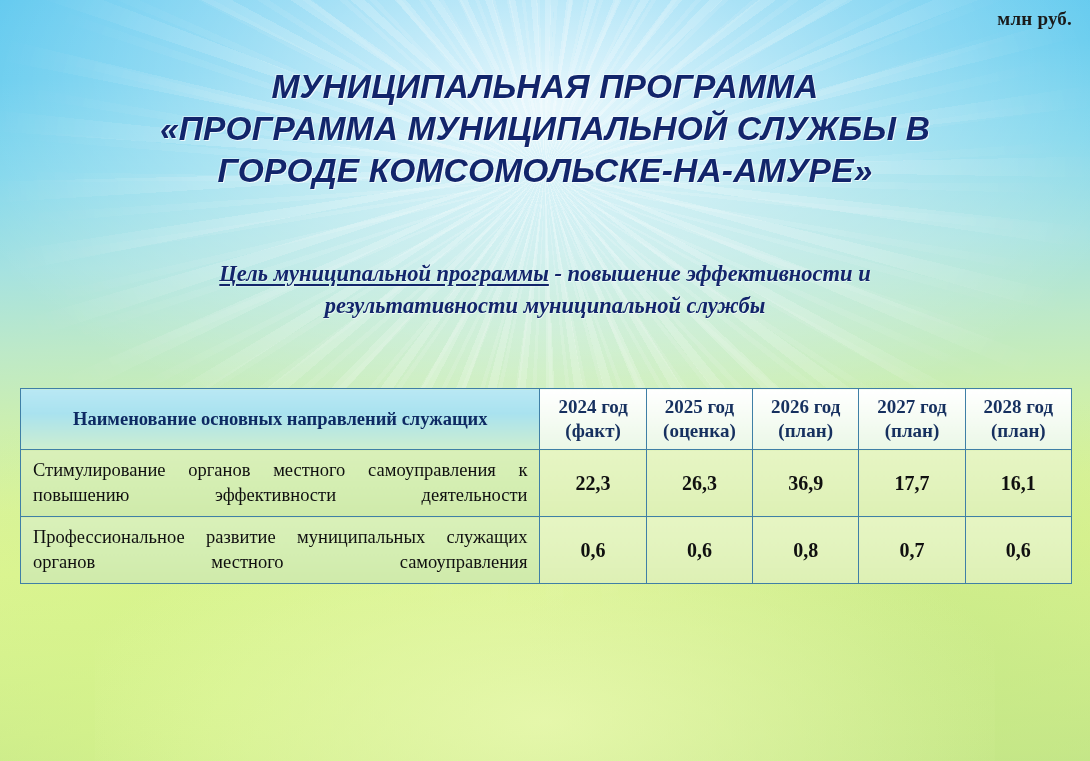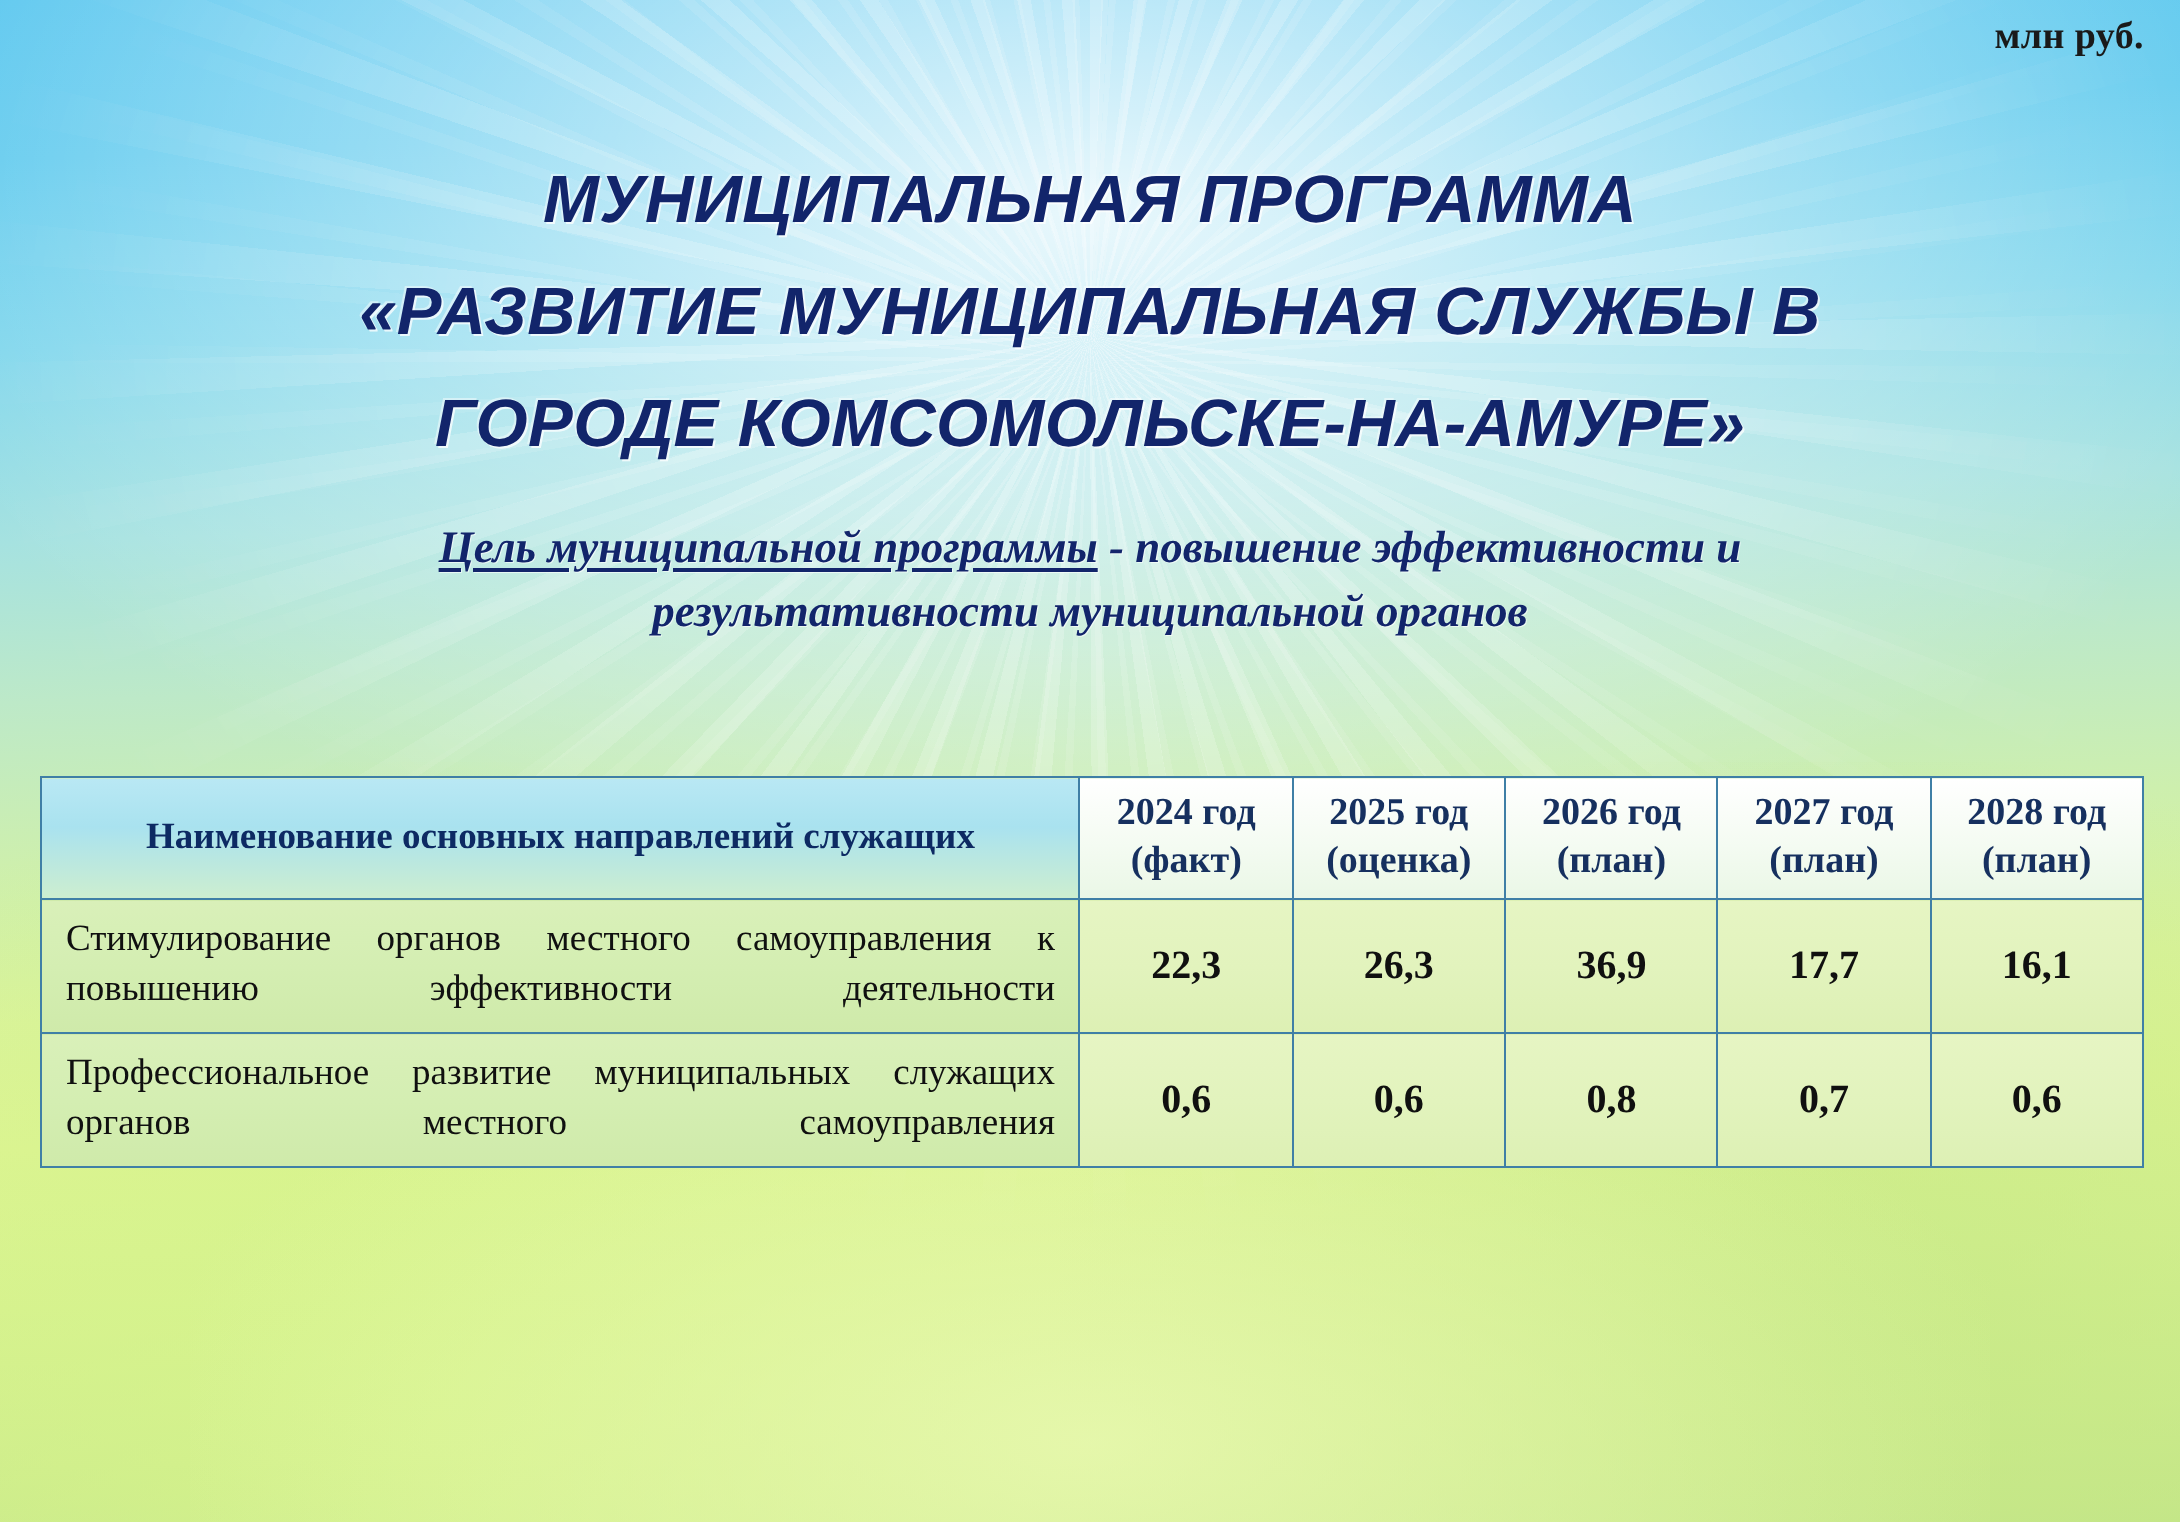--- a/index.html
+++ b/index.html
@@ -121,21 +121,20 @@
     font-style: italic;
     font-weight: bold;
     font-size: 33.5px;
     line-height: 42px;
     color: #12256b;
     letter-spacing: 0.2px;
     text-shadow:
       1px 1px 0 rgba(255,255,255,0.75),
       -1px -1px 0 rgba(255,255,255,0.45);
     white-space: nowrap;
-    margin-top: 14px;
   }
 
   .goal-block {
     position: absolute;
     top: 258px;
     left: 0;
     width: 1090px;
     text-align: center;
     padding: 0 90px;
     box-sizing: border-box;
@@ -224,27 +223,27 @@
   <div class="rays"></div>
   <div class="rays2"></div>
   <div class="glow-left"></div>
   <div class="glow-right"></div>
   <div class="glow-center"></div>
 
   <div class="unit-label">млн руб.</div>
 
   <div class="title-block">
     <div class="title-line">МУНИЦИПАЛЬНАЯ ПРОГРАММА</div>
-    <div class="title-line">«РАЗВИТИЕ МУНИЦИПАЛЬНАЯ СЛУЖБЫ В</div>
+    <div class="title-line">«ПРОГРАММА МУНИЦИПАЛЬНОЙ СЛУЖБЫ В</div>
     <div class="title-line">ГОРОДЕ КОМСОМОЛЬСКЕ-НА-АМУРЕ»</div>
   </div>
 
   <div class="goal-block">
     <div class="goal-line"><span class="goal-underline">Цель муниципальной  программы</span><span> - повышение эффективности и</span></div>
-    <div class="goal-line">результативности муниципальной органов</div>
+    <div class="goal-line">результативности муниципальной службы</div>
   </div>
 
   <div class="table-wrap">
     <table class="data-table">
       <thead>
         <tr>
           <th class="col-name">Наименование основных направлений служащих</th>
           <th class="col-year">
             <div>2024 год</div>
             <div>(факт)</div>

